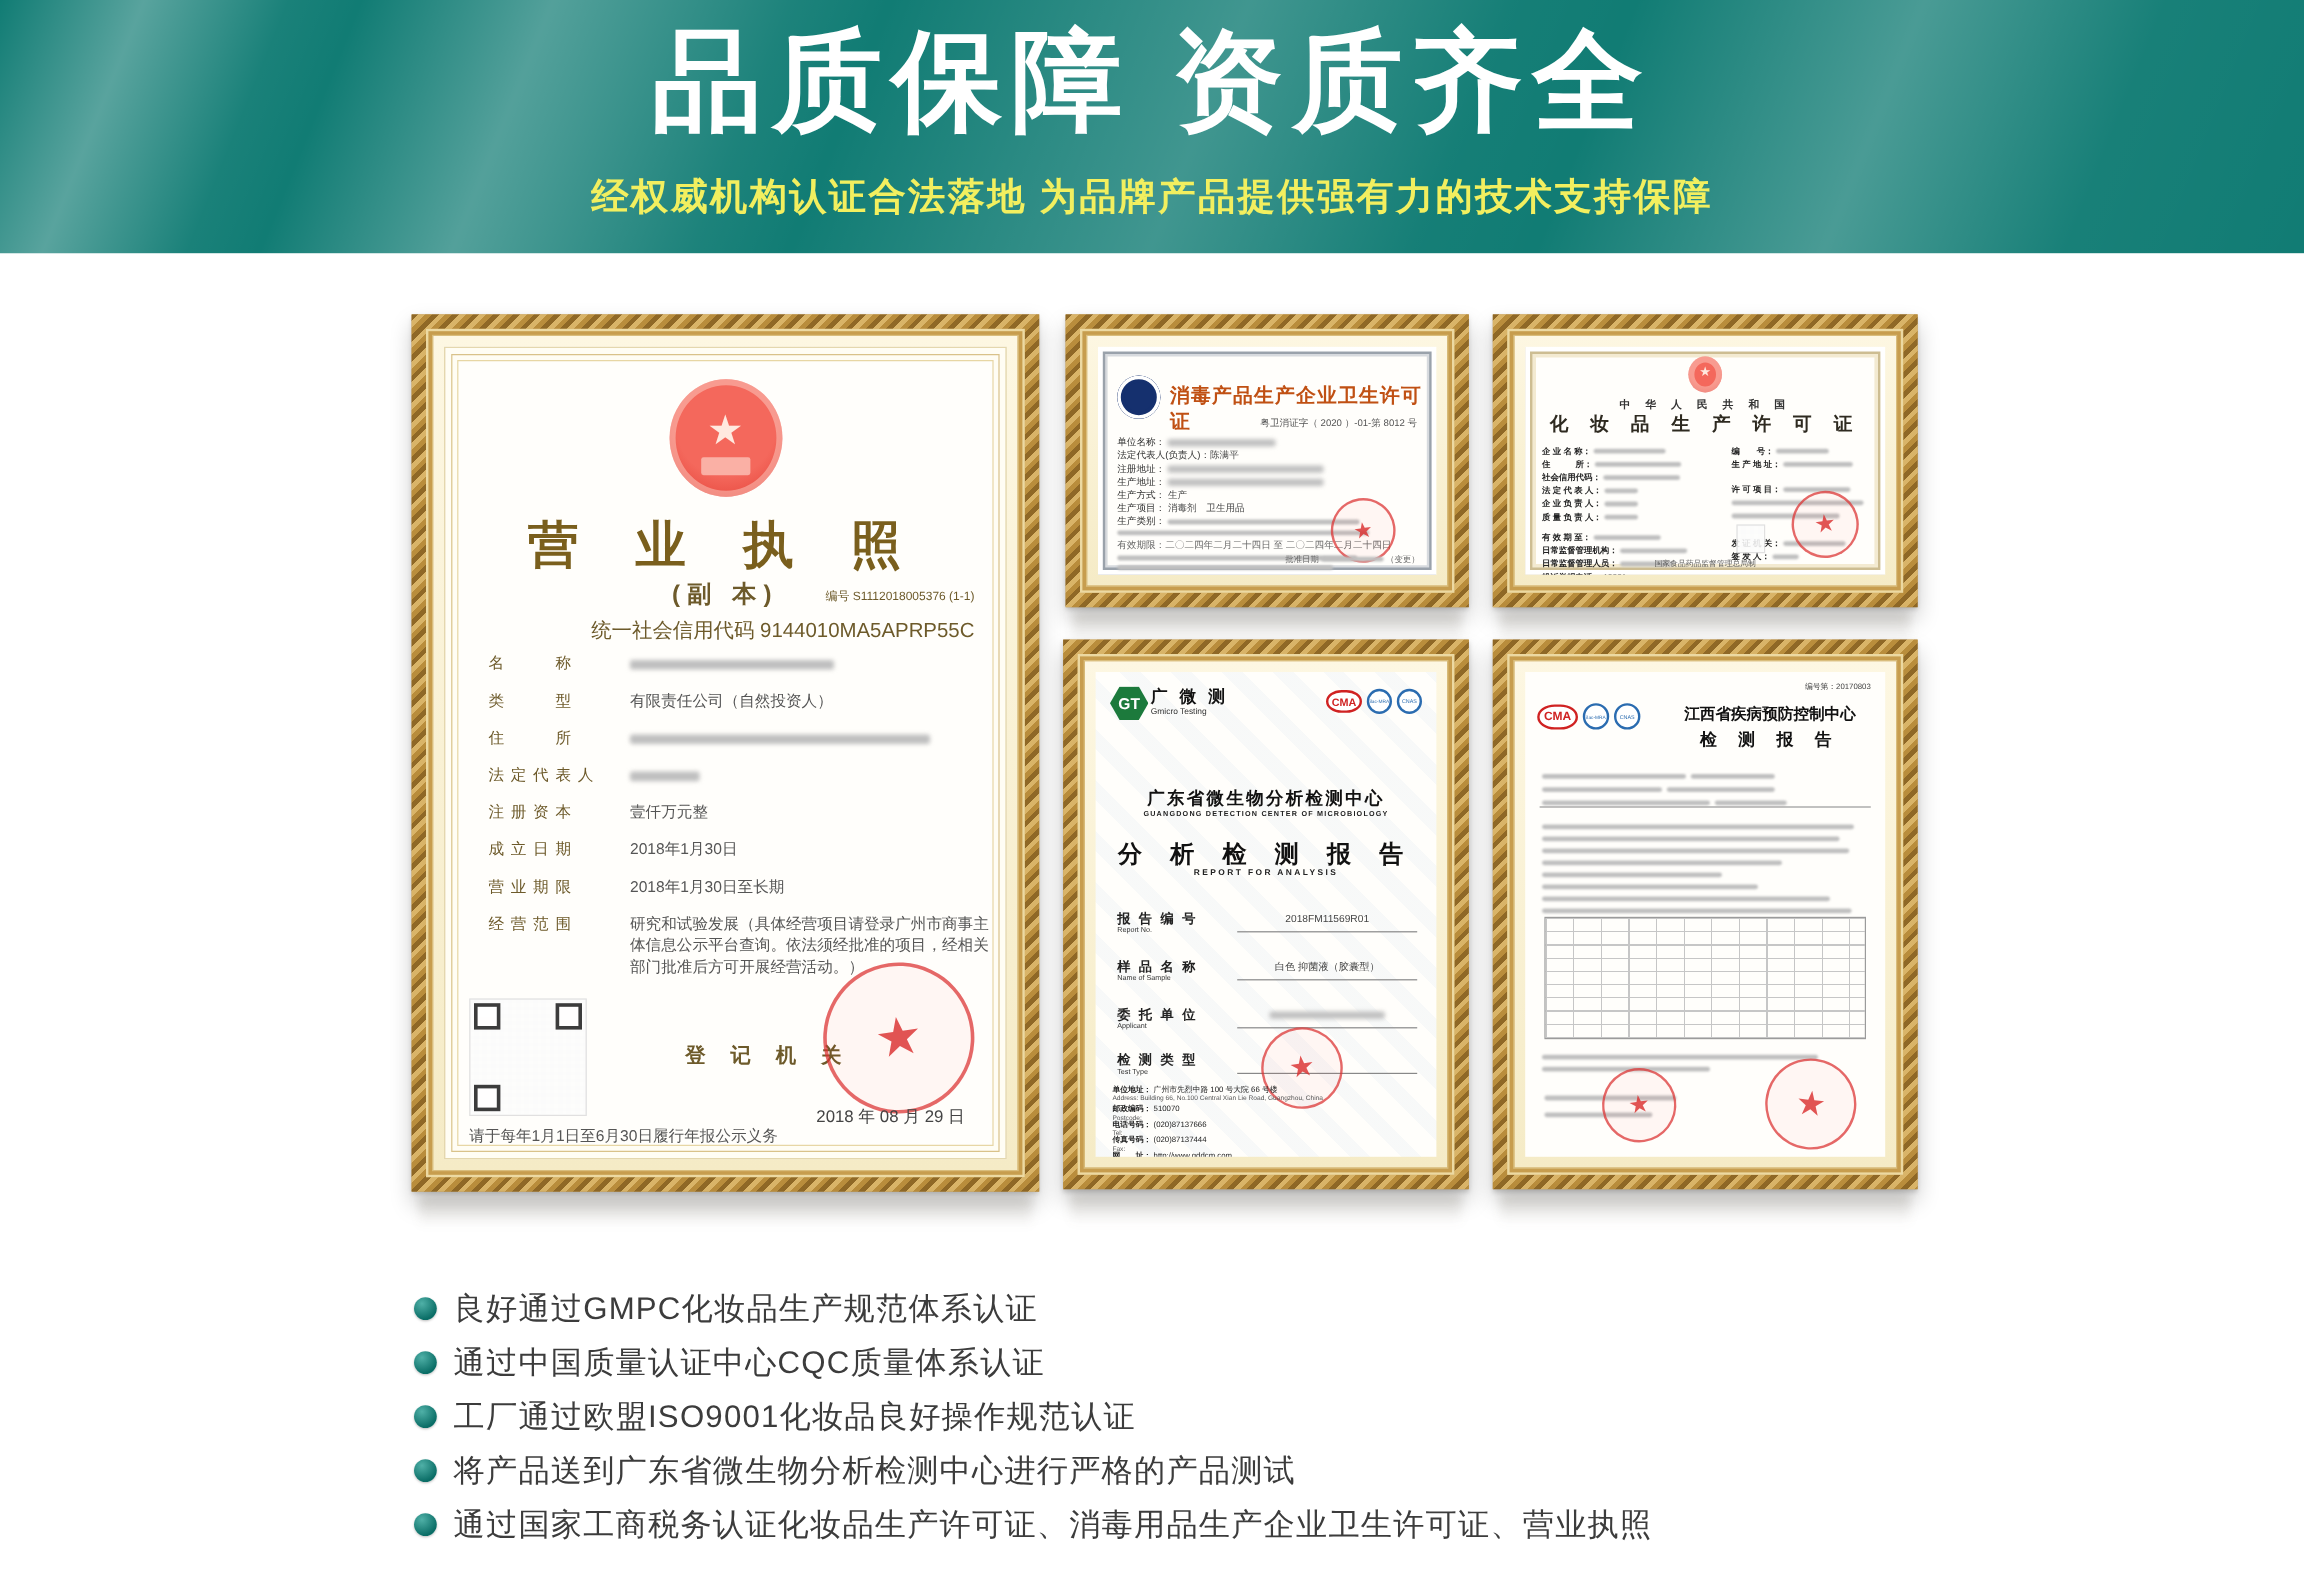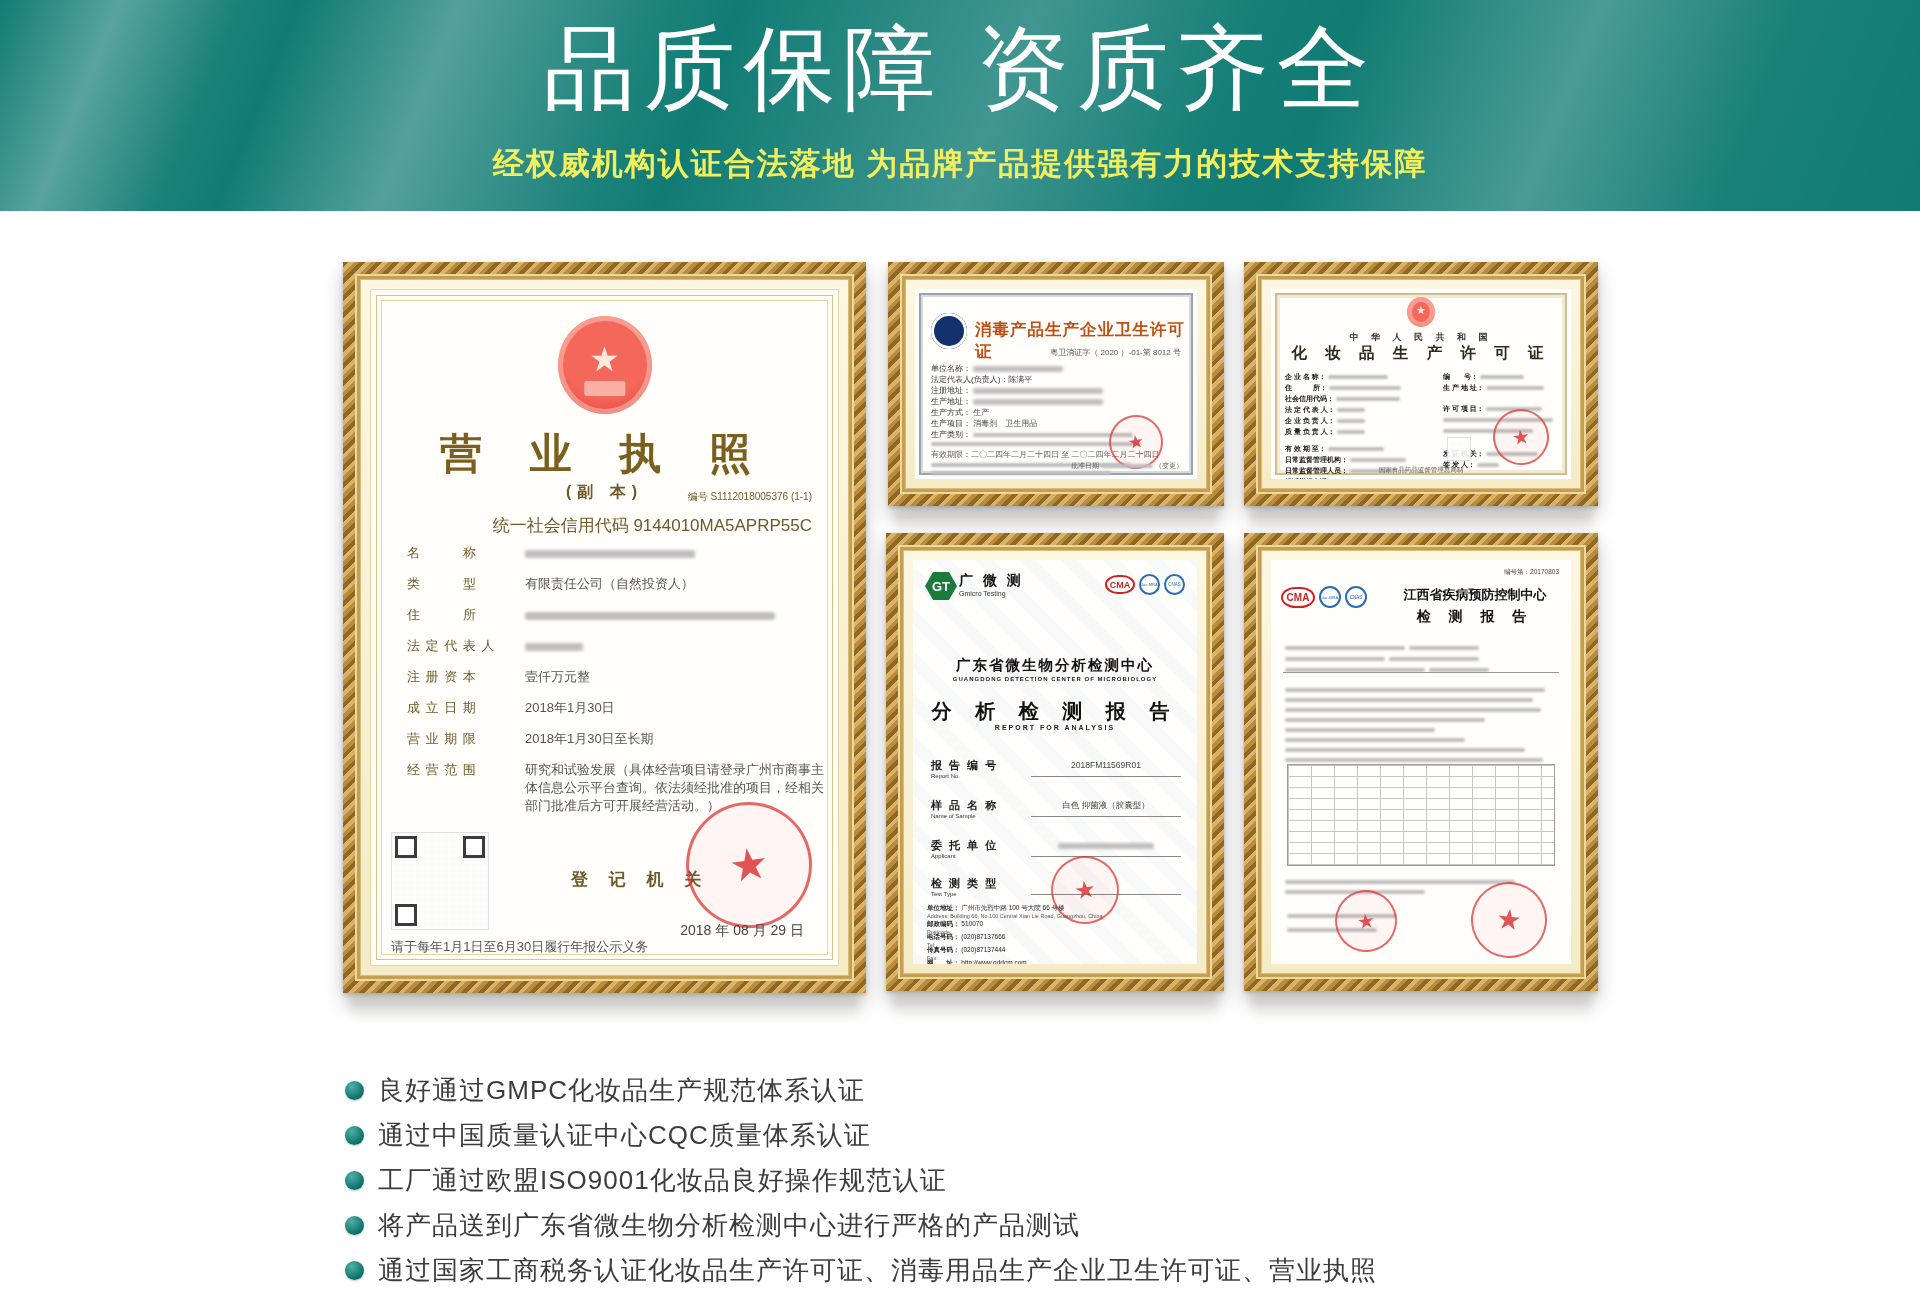--- a/index.html
+++ b/index.html
@@ -10,21 +10,21 @@
   
   #header{position:absolute;left:0;top:0;width:1920px;height:211px;background-color:#117c74;
     background-image:
       linear-gradient(112deg,
         rgba(255,255,255,.00) 0%, rgba(255,255,255,.30) 6%, rgba(255,255,255,.04) 12%,
         rgba(255,255,255,.00) 15%, rgba(255,255,255,.28) 23%, rgba(255,255,255,.05) 33%,
         rgba(255,255,255,.00) 37%, rgba(255,255,255,.20) 52%, rgba(255,255,255,.02) 63%,
         rgba(255,255,255,.00) 68%, rgba(255,255,255,.24) 80%, rgba(255,255,255,.03) 90%,
         rgba(255,255,255,.00) 100%);}
   #header .h-title{position:absolute;left:0;top:18px;width:100%;text-align:center;
-    color:#ffffff;font-size:92px;font-weight:400;letter-spacing:8px;line-height:100px;}
+    color:#ffffff;font-size:92px;font-weight:700;letter-spacing:8px;line-height:100px;}
   #header .h-sub{position:absolute;left:0;top:143px;width:100%;text-align:center;
     color:#f2ef5f;font-size:31px;font-weight:bold;letter-spacing:2px;}
 
   
   .frame{position:absolute;background:#b9904a;
     background-image:repeating-linear-gradient(135deg,#8f6826 0 4px,#d9b468 4px 8px,#b98d3c 8px 12px);
     padding:12px;box-shadow:0 10px 18px rgba(0,0,0,.22),0 2px 4px rgba(0,0,0,.18);box-sizing:border-box;}
   .frame::after{content:"";position:absolute;left:6px;right:6px;bottom:-30px;height:26px;
     background:linear-gradient(rgba(80,70,50,.16),rgba(80,70,50,0));filter:blur(4px);}
   .bevel{width:100%;height:100%;background:#c79d4e;border:2px solid #ecd9a2;box-sizing:border-box;padding:3px;}
@@ -111,21 +111,21 @@
     <div class="bevel">
         <div class="mat">
           <div class="paper paper-biz">
 
       <div class="emblem" style="left:50%;top:26px;transform:translateX(-50%);width:94px;height:98px;">
         <span class="star" style="font-size:34px;">★</span>
               <span class="gate"></span>
       </div>
 
       <div class="biz-title" style="top:136px;font-size:42px;letter-spacing:18px;">营 业 执 照</div>
-      <div class="biz-title" style="top:192px;font-size:16px;letter-spacing:6px;color:#6d5a2a;">(副 本)</div>
+      <div class="biz-title" style="top:192px;font-size:20px;letter-spacing:6px;color:#6d5a2a;">(副 本)</div>
       <div class="abs" style="right:26px;top:200px;font-size:10px;color:#6d5a2a;">编号 S1112018005376 (1-1)</div>
       <div class="abs" style="right:26px;top:224px;font-size:17px;color:#6d5a2a;">统一社会信用代码 9144010MA5APRP55C</div>
 
       <div class="biz-row" style="left:36px;top:254px;">
         <span class="lbl">名　　　称</span><span class="val"><span class="bb" style="width:170px;"></span></span>
       </div>
       <div class="biz-row" style="left:36px;top:285px;">
         <span class="lbl">类　　　型</span><span class="val">有限责任公司（自然投资人）</span>
       </div>
       <div class="biz-row" style="left:36px;top:316px;">

